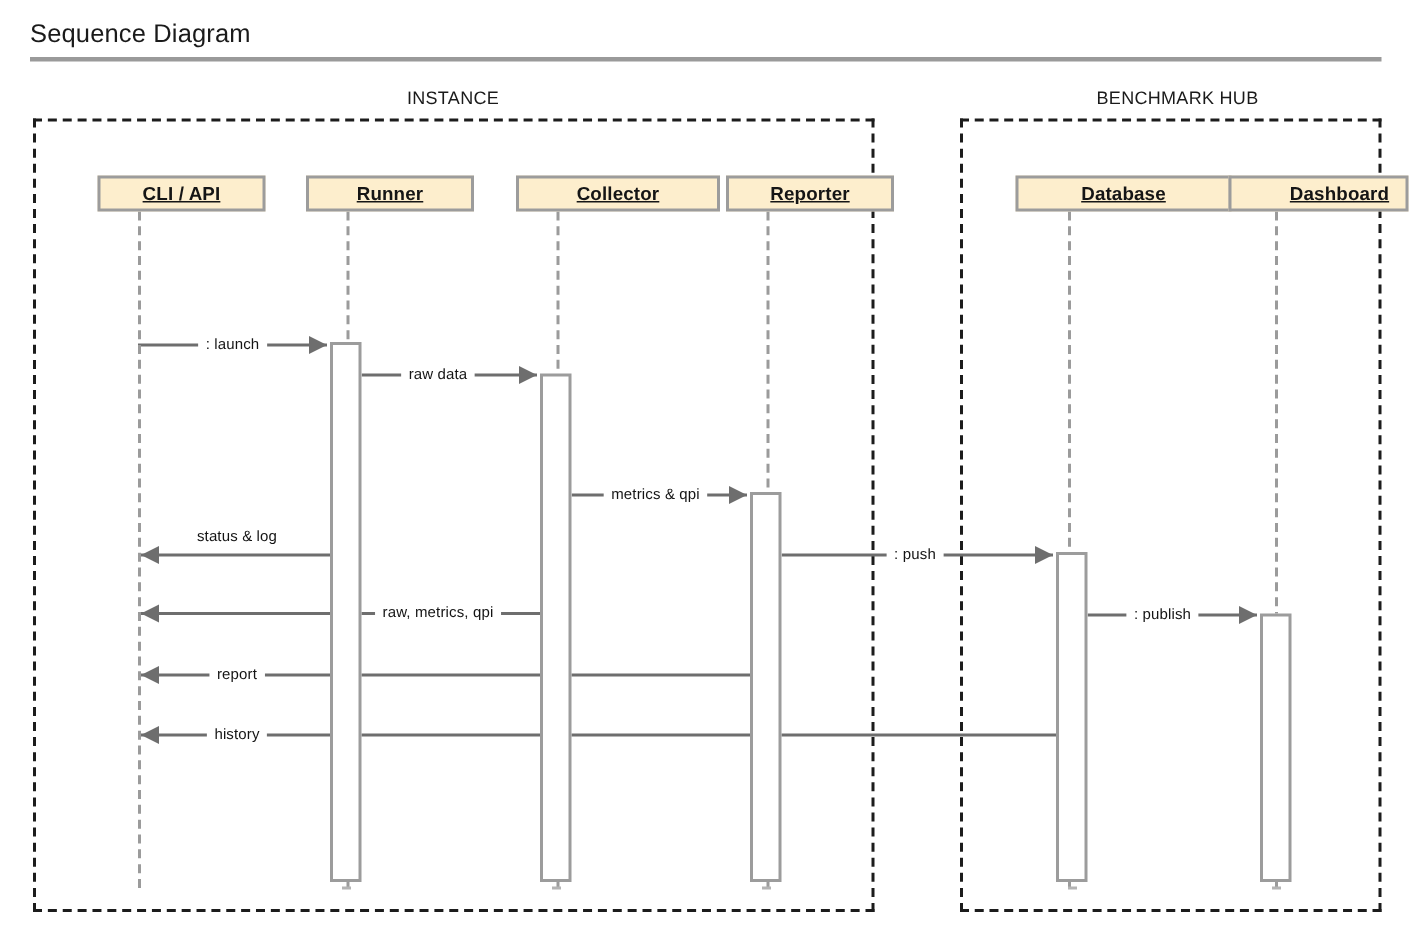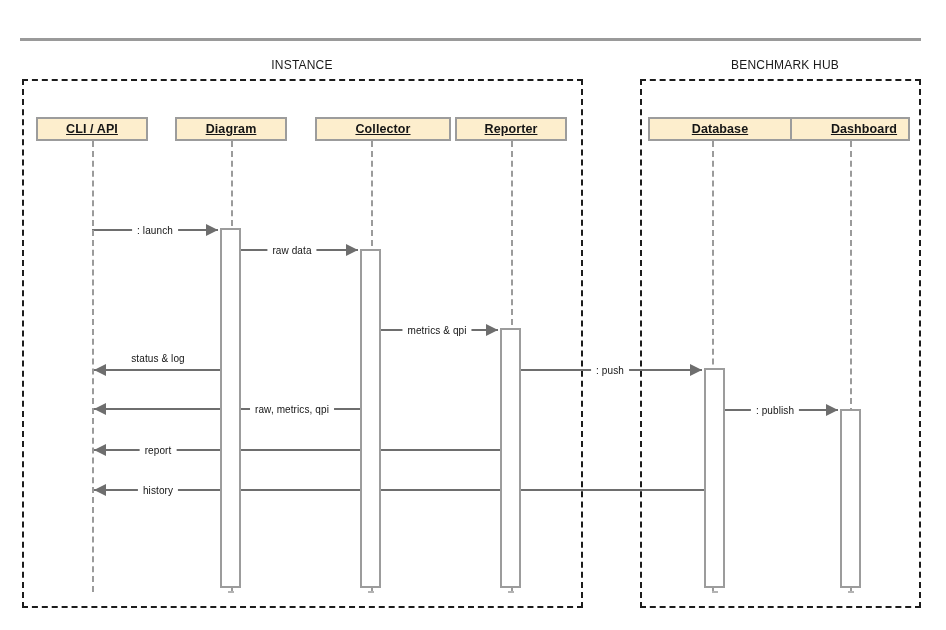--- a/index.html
+++ b/index.html
@@ -57,20 +57,21 @@
   }
   .actor-box {
     position: absolute;
     box-sizing: border-box;
     background: #fdeecd;
     border: 2px solid #9c9c9c;
     height: 24px;
     display: flex;
     align-items: center;
     justify-content: center;
+    margin-left: 29px;
   }
   .actor-label {
     font-size: 12.5px;
     font-weight: bold;
     color: #151515;
     text-decoration: underline;
     white-space: nowrap;
     letter-spacing: 0.1px;
   }
   .activation {
@@ -112,20 +113,21 @@
     white-space: nowrap;
     transform: translate(-50%, -50%);
     letter-spacing: 0.1px;
   }
 </style>
 </head>
 <body>
 
 <div id="page">
 
+  <div id="page-title">Sequence Diagram</div>
   <div id="title-rule"></div>
 
   <div id="partitions-layer">
       <div class="partition" style="left: 22px; top: 79px; width: 561px; height: 529px;"></div>
       <div class="partition-label" style="left: 302px; top: 58px;">INSTANCE</div>
       <div class="partition" style="left: 640px; top: 79px; width: 281px; height: 529px;"></div>
       <div class="partition-label" style="left: 785px; top: 58px;">BENCHMARK HUB</div>
     </div>
   <div id="messages-layer">
       <div class="msg-line" style="left: 92px; top: 229px; width: 126px;"></div>
@@ -165,21 +167,21 @@
       <div class="activation" style="left: 704px; top: 368px; width: 21px; height: 220px;"></div>
       <div class="act-foot" style="left: 711.5px; top: 591px; width: 6px;"></div>
       <div class="activation" style="left: 840px; top: 409px; width: 21px; height: 179px;"></div>
       <div class="act-foot" style="left: 847.5px; top: 591px; width: 6px;"></div>
     </div>
   <div id="actors-layer">
       <div class="actor-box" style="left: 36px; top: 117px; width: 112px;">
         <span class="actor-label">CLI / API</span>
       </div>
       <div class="actor-box" style="left: 175px; top: 117px; width: 112px;">
-        <span class="actor-label">Diagram</span>
+        <span class="actor-label">Runner</span>
       </div>
       <div class="actor-box" style="left: 315px; top: 117px; width: 136px;">
         <span class="actor-label">Collector</span>
       </div>
       <div class="actor-box" style="left: 455px; top: 117px; width: 112px;">
         <span class="actor-label">Reporter</span>
       </div>
       <div class="actor-box" style="left: 648px; top: 117px; width: 144px;">
         <span class="actor-label">Database</span>
       </div>

